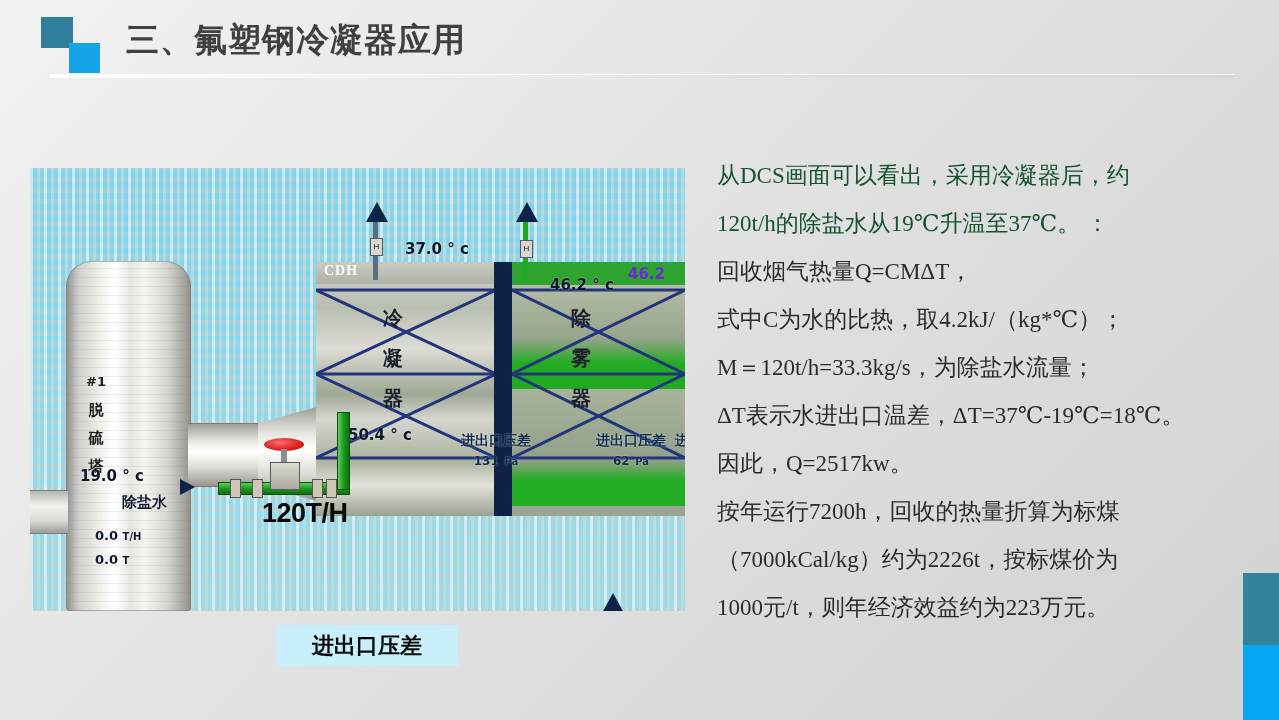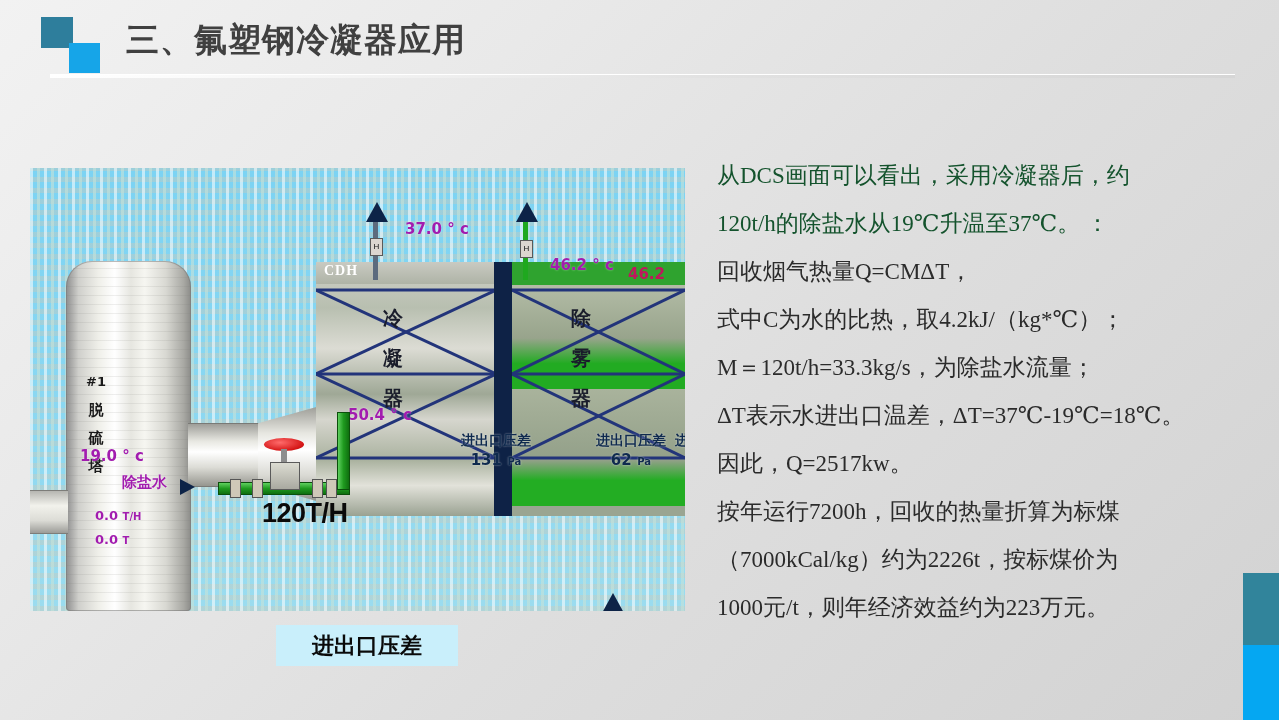--- a/index.html
+++ b/index.html
@@ -88,25 +88,25 @@
   #lbl-cond{left:60px;top:36px;}
   #lbl-dem{left:248px;top:36px;}
   
   .arrow-up{position:absolute;width:0;height:0;border-left:11px solid transparent;
     border-right:11px solid transparent;border-bottom:20px solid #0d2347;}
   .stem{position:absolute;width:5px;background:#5c6b7e;}
   .stem.green{background:#1fa81f;}
   .gauge{position:absolute;width:11px;height:16px;background:#dcd6d0;
     border:1px solid #5a5a5a;font-size:8px;color:#111;text-align:center;line-height:15px;}
   
-  .dcstext{position:absolute;color:#a21caf;font-size:15px;white-space:nowrap;
+  .dcstext{position:absolute;color:#0f172a;font-size:15px;white-space:nowrap;
     font-family:"DejaVu Sans","Liberation Sans",sans-serif;font-weight:600;
-    text-shadow:0 0 2px rgba(255,255,255,.55);}
+    text-shadow:0 0 2px rgba(255,255,255,.55);margin-top:20px;}
   .dcstext.small{font-size:13px;}
-  .ongreen{position:absolute;color:#be185d;font-size:15px;font-weight:bold;
+  .ongreen{position:absolute;color:#6d28d9;font-size:15px;font-weight:bold;
     font-family:"DejaVu Sans","Liberation Sans",sans-serif;}
   
   #pipe-h{position:absolute;left:188px;top:314px;width:130px;height:11px;
     background:linear-gradient(180deg,#5fd05f 0%,#1f9a1f 50%,#0f6f0f 100%);border:1px solid #0b4f0b;}
   #pipe-v{position:absolute;left:307px;top:244px;width:11px;height:76px;
     background:linear-gradient(90deg,#5fd05f 0%,#1f9a1f 50%,#0f6f0f 100%);border:1px solid #0b4f0b;}
   .flange{position:absolute;top:311px;width:9px;height:17px;background:#cfc8b8;border:1px solid #555;}
   #valve{position:absolute;left:232px;top:270px;width:44px;height:50px;}
   #valve .cap{position:absolute;left:2px;top:0;width:40px;height:13px;border-radius:50%;
     background:radial-gradient(ellipse at 40% 35%,#ff6b6b 0%,#d41414 70%,#8c0a0a 100%);}
@@ -117,21 +117,21 @@
     border-top:8px solid transparent;border-bottom:8px solid transparent;border-left:15px solid #0d2347;}
   #flow-big{position:absolute;left:232px;top:330px;color:#0a0a0a;font-size:27px;font-weight:bold;
     font-family:"Liberation Sans","DejaVu Sans",sans-serif;letter-spacing:-.5px;}
   
   #arrow-bot{position:absolute;left:572px;top:425px;}
   
   .pbox{position:absolute;text-align:center;color:#0f2a4e;
     font-family:"DejaVu Sans","Liberation Sans",sans-serif;font-weight:600;
     text-shadow:0 0 2px rgba(255,255,255,.6);line-height:1.25;}
   .pbox .t{font-size:14px;}
-  .pbox .v{font-size:15px;}
+  .pbox .v{font-size:12px;}
   .pbox .u{font-size:10px;}
   
   #caption{position:absolute;left:276px;top:625px;width:182px;height:41px;
     background:#c9effb;display:flex;align-items:center;justify-content:center;}
   #caption span{font-size:22px;color:#0a0a0a;font-weight:600;
     font-family:"DejaVu Sans","Liberation Sans",sans-serif;}
   
   #body-text{position:absolute;left:717px;top:155px;width:510px;}
   #body-text p{margin:0 0 7px 0;white-space:nowrap;
     font-family:"Liberation Serif","DejaVu Serif",serif;font-size:23px;line-height:41px;}

